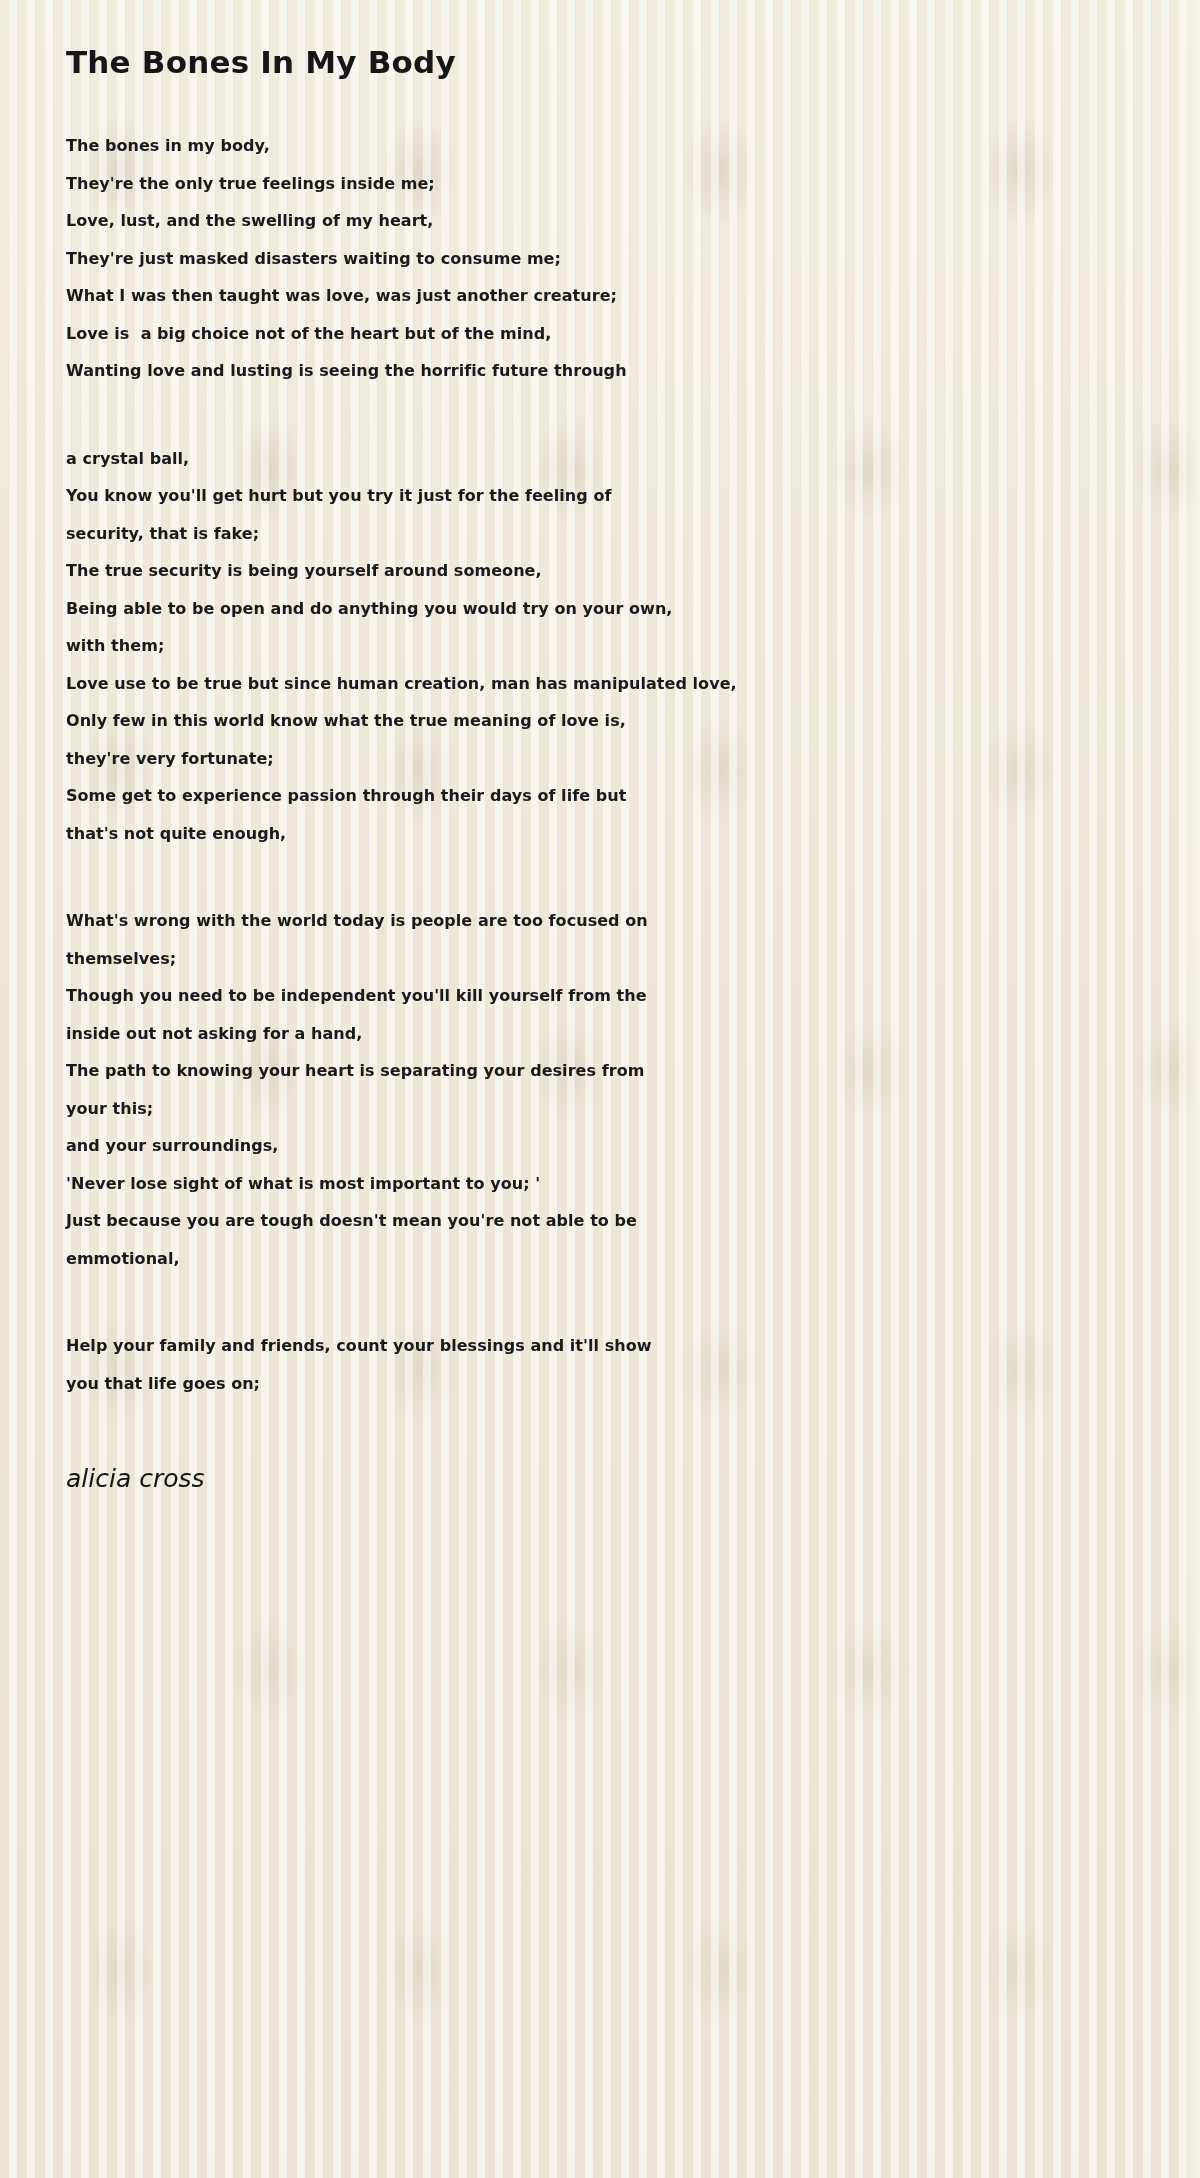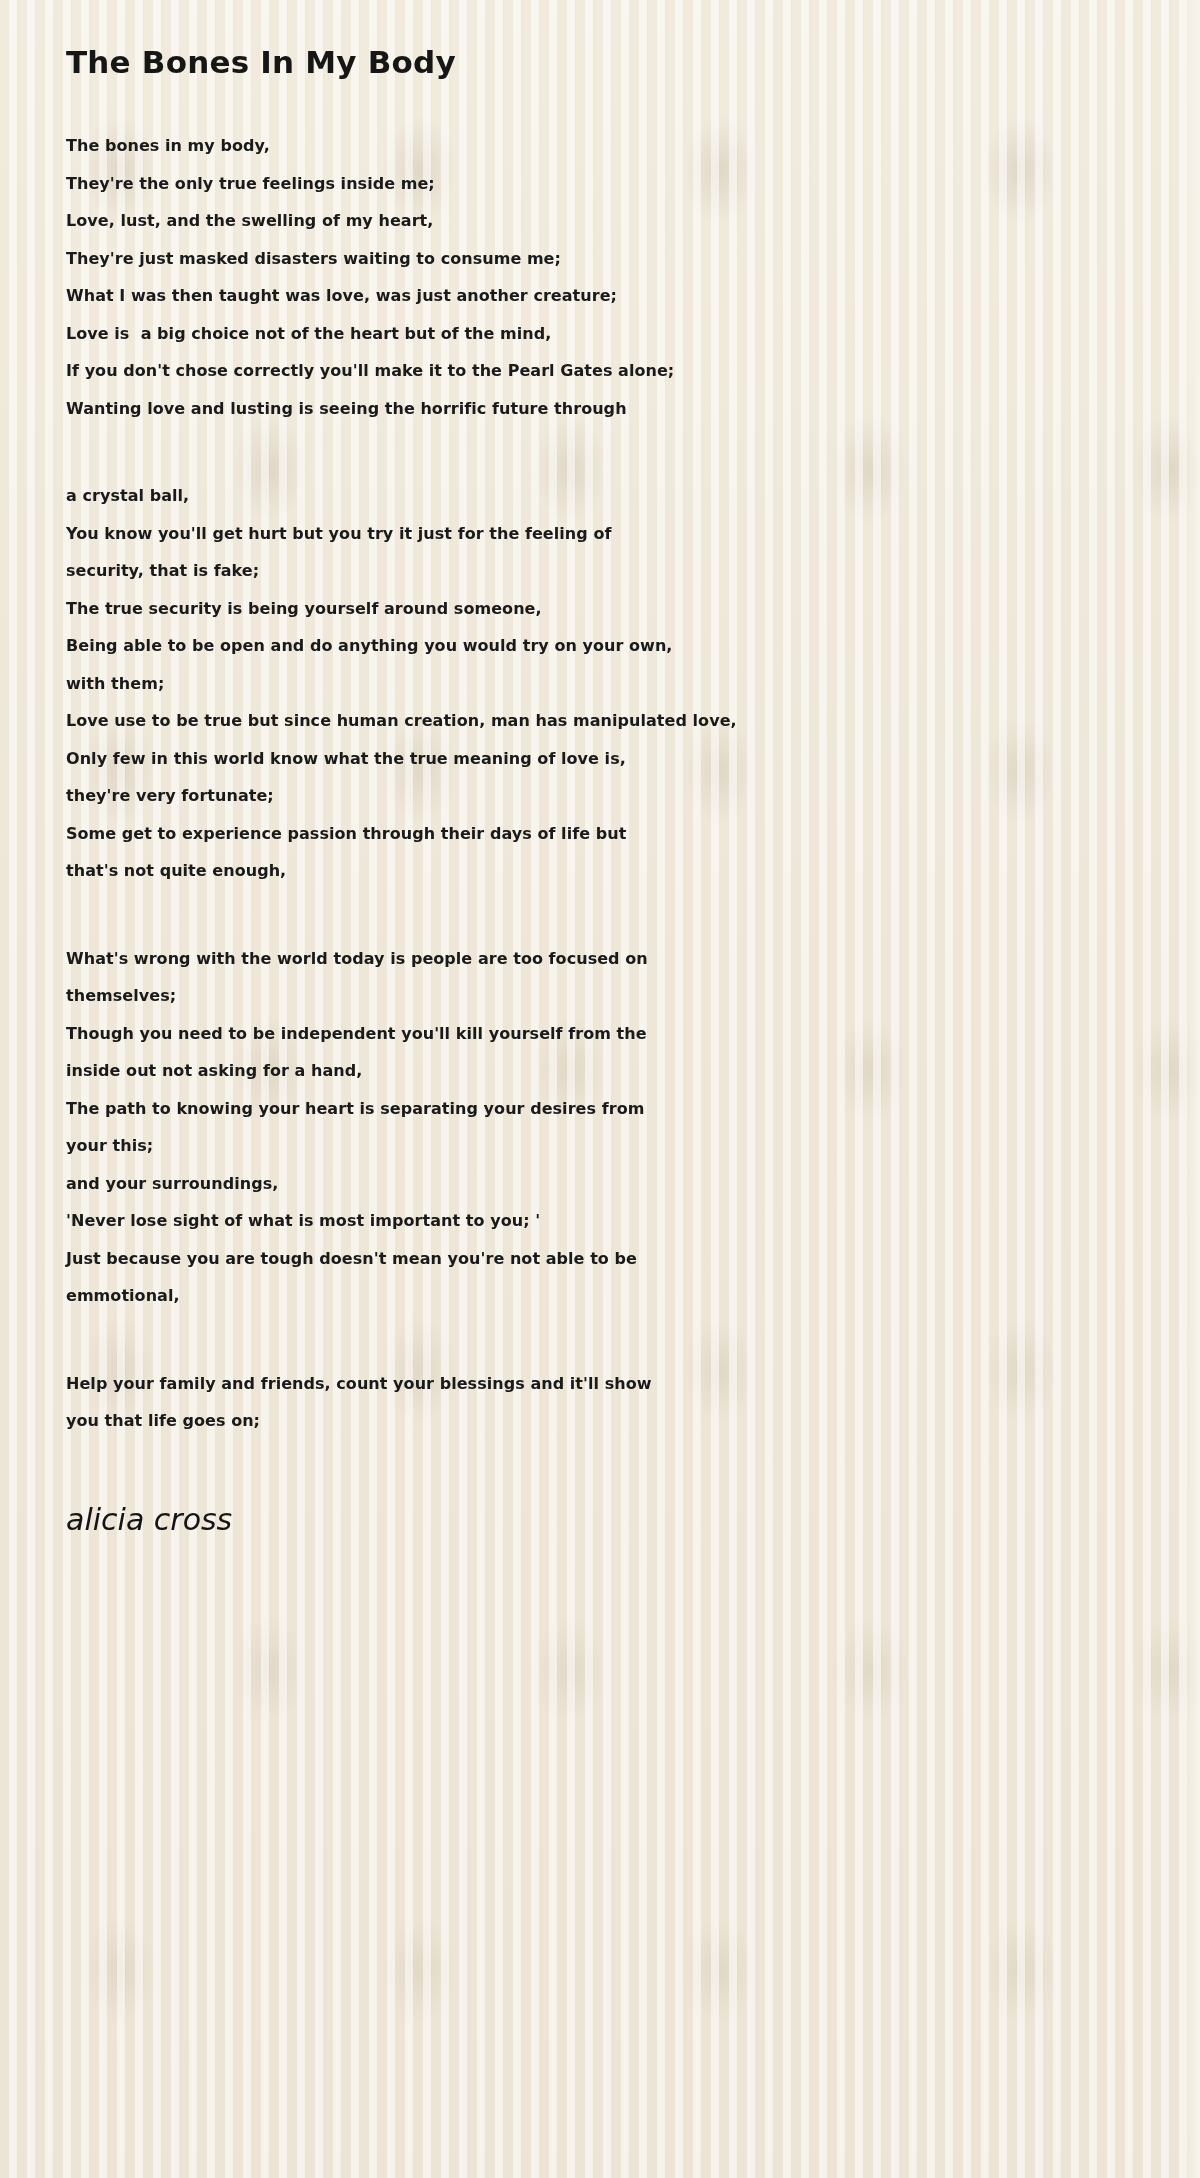--- a/index.html
+++ b/index.html
@@ -104,21 +104,21 @@
     font-size: 16px;
     font-weight: bold;
     color: #1a1a1a;
     line-height: 37.5px;
     white-space: pre-wrap;
     letter-spacing: 0.05px;
   }
 
   .author {
     margin-top: 62px;
-    font-size: 30px;
+    font-size: 25px;
     font-style: italic;
     color: #151515;
     font-family: "DejaVu Sans", sans-serif;
   }
 </style>
 </head>
 <body>
 
 <div class="page">
   <div class="edge-right"></div>
@@ -129,21 +129,20 @@
 
     <div class="poem-body">
 
       <div class="stanza">
         <div class="line">The bones in my body,</div>
         <div class="line">They're the only true feelings inside me;</div>
         <div class="line">Love, lust, and the swelling of my heart,</div>
         <div class="line">They're just masked disasters waiting to consume me;</div>
         <div class="line">What I was then taught was love, was just another creature;</div>
         <div class="line">Love is  a big choice not of the heart but of the mind,</div>
-        <div class="line">If you don't chose correctly you'll make it to the Pearl Gates alone;</div>
         <div class="line">Wanting love and lusting is seeing the horrific future through</div>
       </div>
 
       <div class="stanza">
         <div class="line">a crystal ball,</div>
         <div class="line">You know you'll get hurt but you try it just for the feeling of</div>
         <div class="line">security, that is fake;</div>
         <div class="line">The true security is being yourself around someone,</div>
         <div class="line">Being able to be open and do anything you would try on your own,</div>
         <div class="line">with them;</div>

